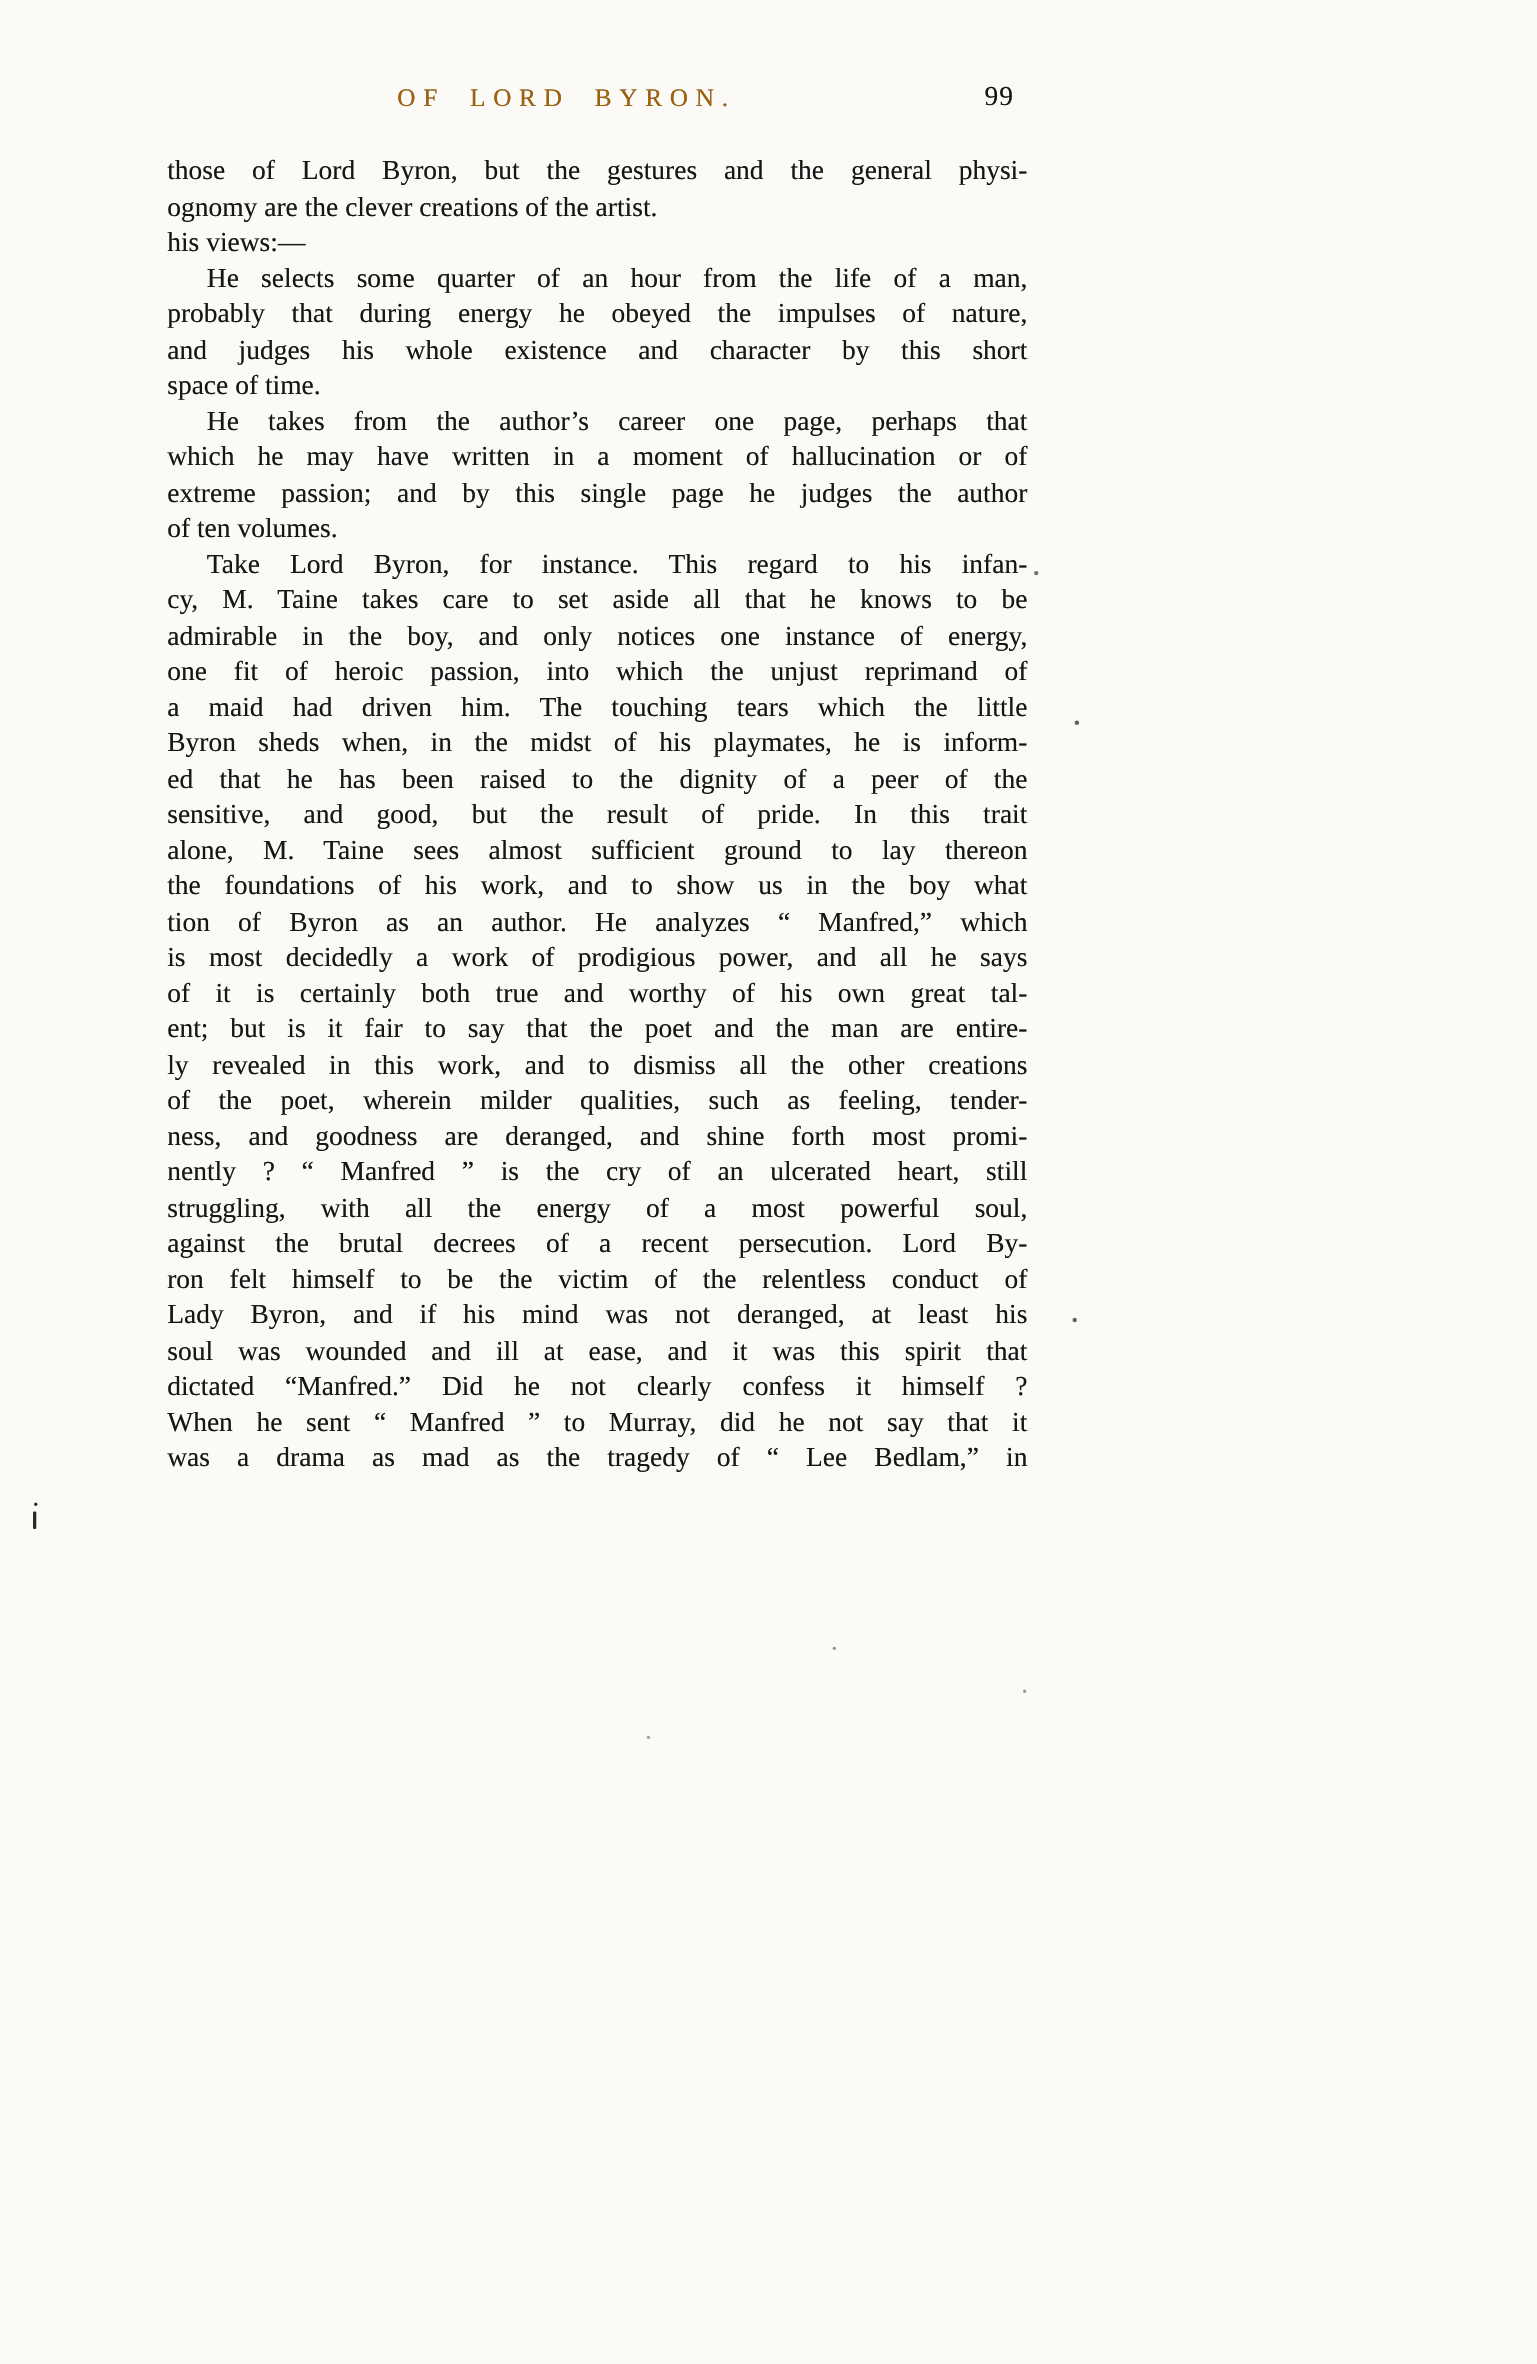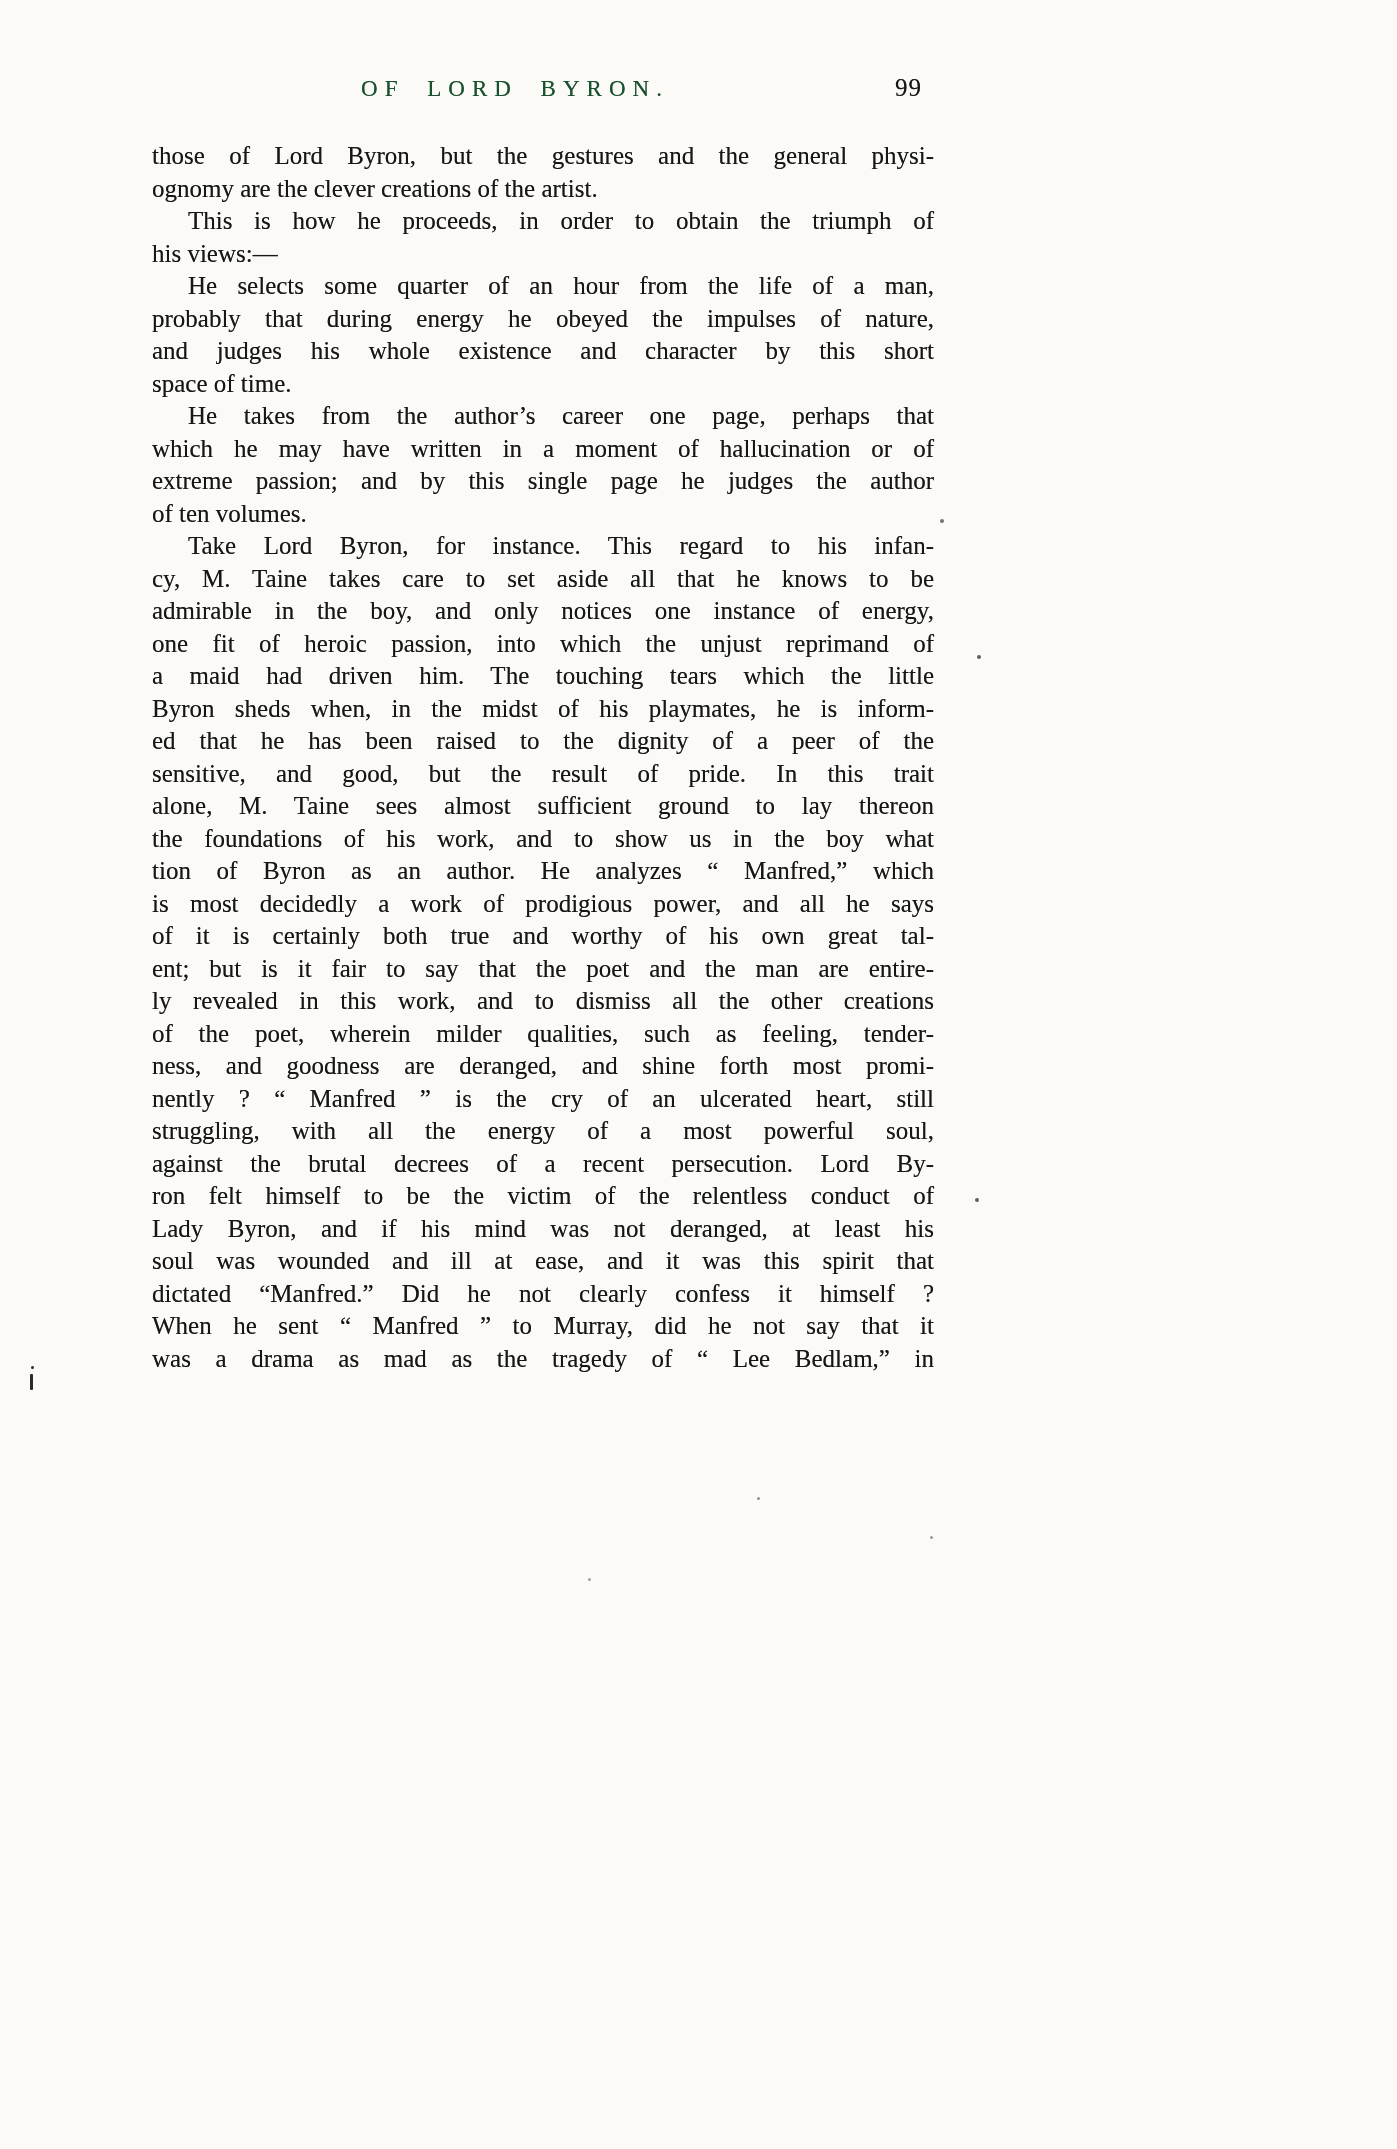--- a/index.html
+++ b/index.html
@@ -27,21 +27,21 @@
     height: 34px;
   }
   .running-title {
     position: absolute;
     left: 0;
     right: 56px;
     text-align: center;
     font-size: 23px;
     letter-spacing: 7px;
     word-spacing: 10px;
-    color: #14532d;
+    color: #a16207;
   }
   .page-number {
     position: absolute;
     right: 12px;
     top: -2px;
     font-size: 25px;
     letter-spacing: 1px;
   }
   .body-text {
     position: absolute;
@@ -95,21 +95,20 @@
 <div class="page">
 
   <div class="header-row">
     <div class="running-title ink">OF LORD BYRON.</div>
     <div class="page-number ink">99</div>
   </div>
 
   <div class="body-text ink" id="body-text">
       <div class="line justify">those of Lord Byron, but the gestures and the general physi-</div>
       <div class="line">ognomy are the clever creations of the artist.</div>
-      <div class="line indent justify">This is how he proceeds, in order to obtain the triumph of</div>
       <div class="line">his views:—</div>
       <div class="line indent justify">He selects some quarter of an hour from the life of a man,</div>
       <div class="line justify">probably that during energy he obeyed the impulses of nature,</div>
       <div class="line justify">and judges his whole existence and character by this short</div>
       <div class="line">space of time.</div>
       <div class="line indent justify">He takes from the author’s career one page, perhaps that</div>
       <div class="line justify">which he may have written in a moment of hallucination or of</div>
       <div class="line justify">extreme passion; and by this single page he judges the author</div>
       <div class="line">of ten volumes.</div>
       <div class="line indent justify">Take Lord Byron, for instance. This regard to his infan-</div>

